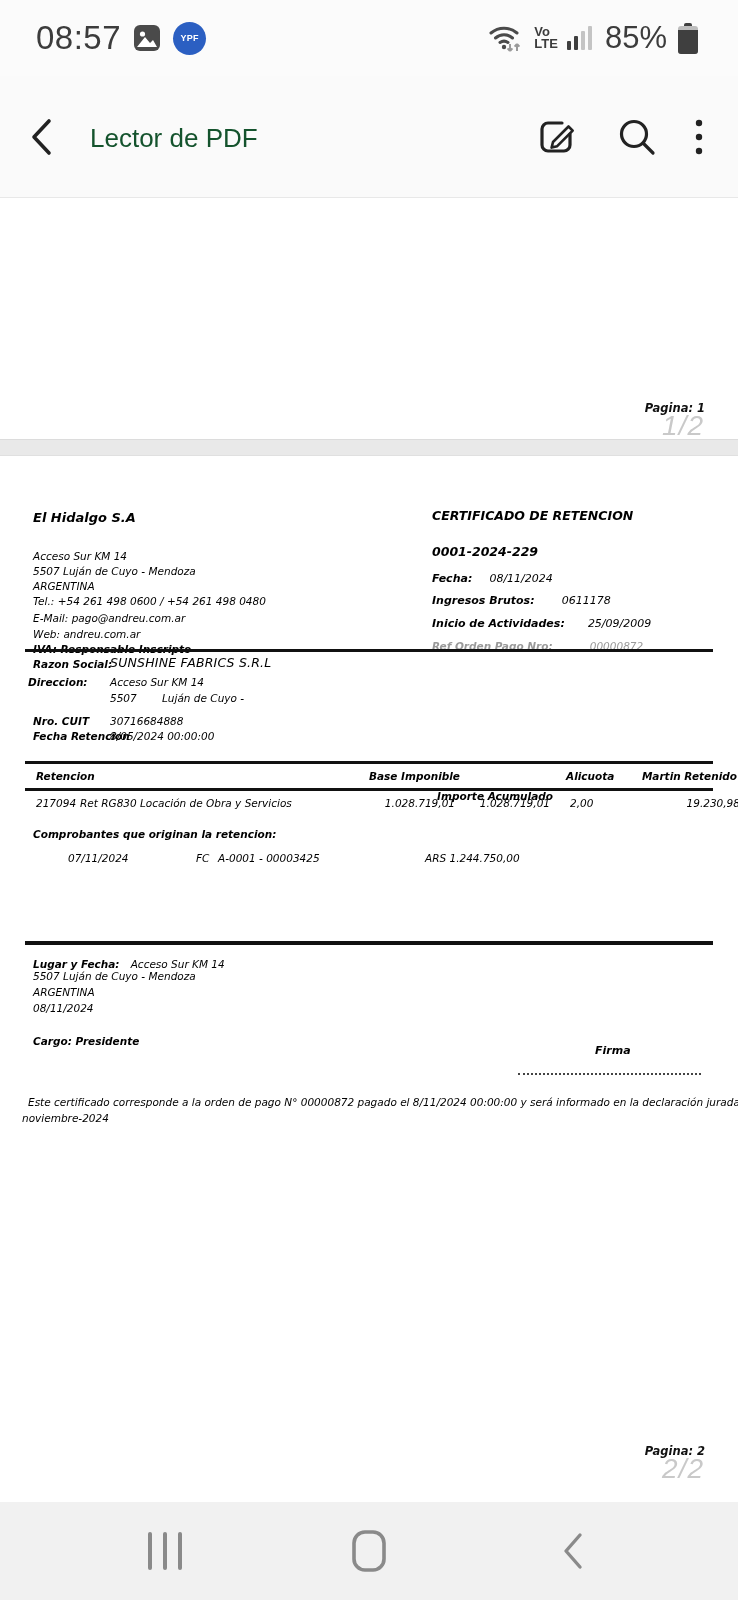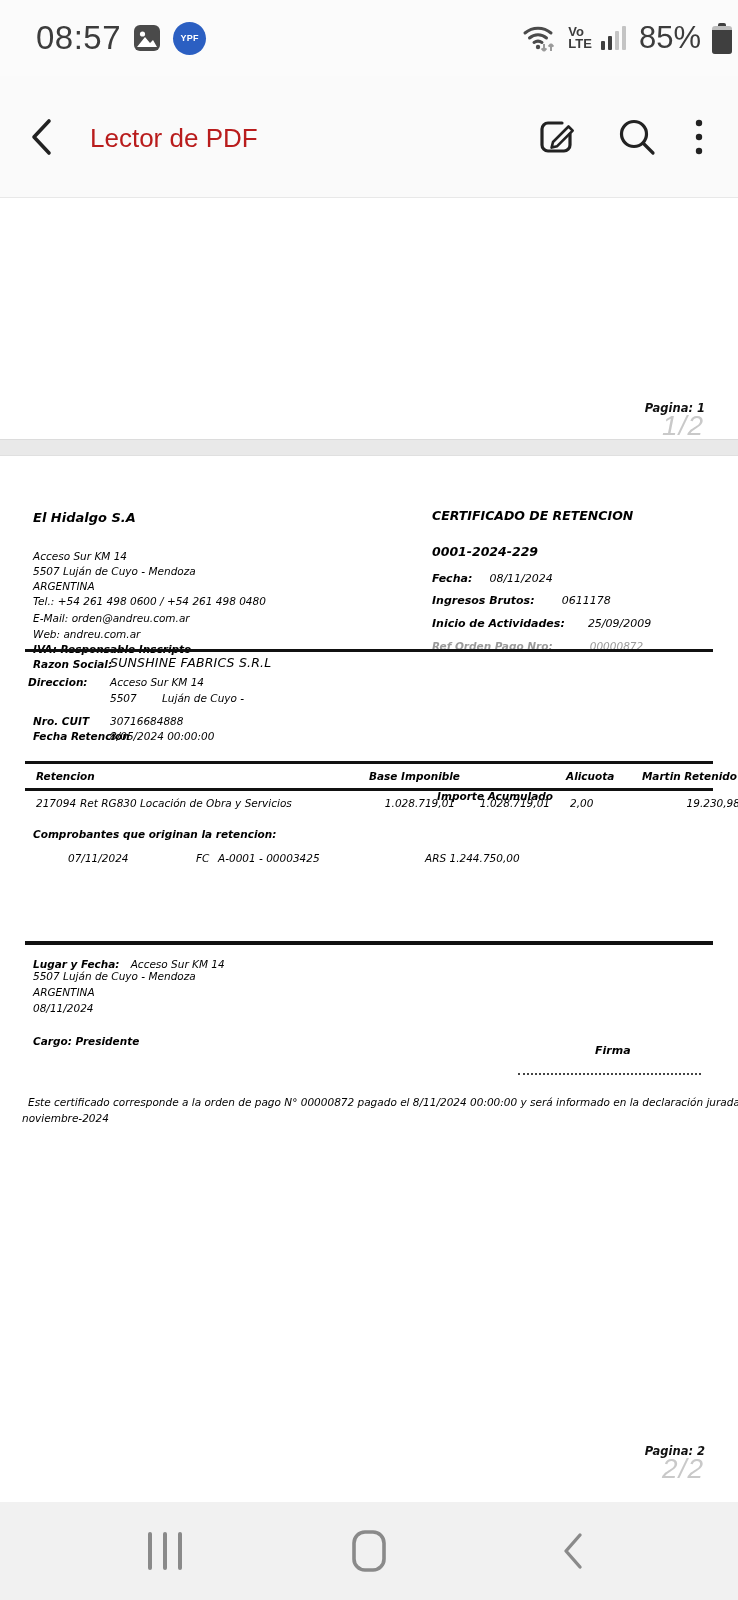--- a/index.html
+++ b/index.html
@@ -6,21 +6,21 @@
   html,body { background:#fff; }
   .screen {
     position:relative; width:738px; height:1600px;
     font-family:"Liberation Sans", sans-serif;
     background:#fff; overflow:hidden;
   }
   
   .status-bar {
     position:absolute; top:0; left:0; width:738px; height:76px;
     background:#fbfbfb; display:flex; align-items:center;
-    justify-content:space-between; padding:0 6px 0 36px;
+    justify-content:space-between; padding:0 40px 0 36px;
   }
   .sb-left { display:flex; align-items:center; gap:12px; }
   .sb-time { font-size:33px; color:#3c3c3c; letter-spacing:.5px; }
   .sb-gallery { width:28px; height:28px; display:inline-flex; }
   .sb-ypf {
     width:33px; height:33px; border-radius:50%; background:#2b5fc2;
     color:#fff; font-size:9px; font-weight:bold; display:inline-flex;
     align-items:center; justify-content:center; letter-spacing:.3px;
   }
   .sb-right { display:flex; align-items:center; gap:9px; }
@@ -34,21 +34,21 @@
   .sb-batt .fill { position:absolute; bottom:0; left:0; width:100%; height:85%; background:#3f3f3f; }
   
   .app-header {
     position:absolute; top:76px; left:0; width:738px; height:122px;
     background:#fafafa; border-bottom:1px solid #e8e8e8;
     display:flex; align-items:center;
   }
   .hdr-back { width:84px; display:flex; justify-content:center; align-items:center; cursor:pointer; }
   .hdr-titles { flex:0 1 auto; min-width:0; margin-left:6px; }
   .hdr-title { font-size:40px; font-weight:700; color:#151515; letter-spacing:-.5px; white-space:nowrap; }
-  .hdr-sub { font-size:26px; color:#b91c1c; margin-top:4px; }
+  .hdr-sub { font-size:26px; color:#14532d; margin-top:4px; }
   .hdr-actions { margin-left:auto; display:flex; align-items:center; gap:34px; padding-right:34px; }
   .hdr-icon { display:inline-flex; cursor:pointer; }
   
   .pdf-viewport { position:absolute; top:199px; left:0; width:738px; height:1303px; background:#fff; }
   .page { position:absolute; left:0; width:738px; background:#fff; overflow:hidden;
           font-family:"DejaVu Sans", sans-serif; color:#000;font-style:italic; }
   .page1 { top:0; height:240px; }
   .page-gap { position:absolute; top:240px; left:0; width:738px; height:17px; background:#e9e9e9; border-top:1px solid #dcdcdc; border-bottom:1px solid #e0e0e0; }
   .page2 { top:257px; height:1046px; }
   .pos { position:absolute; white-space:nowrap; }
@@ -160,21 +160,21 @@
 
     <div class="page-gap"></div>
 
     <div class="page page2">
 
       <div class="pos b" style="top:54px; left:33px; font-size:13px;">El Hidalgo S.A</div>
       <div class="pos fs10" style="top:94px; left:33px;">Acceso Sur KM 14</div>
       <div class="pos fs10" style="top:109px; left:33px;">5507  Luján de Cuyo - Mendoza</div>
       <div class="pos fs10" style="top:124px; left:33px;">ARGENTINA</div>
       <div class="pos fs10" style="top:139px; left:33px;">Tel.: +54 261 498 0600 / +54 261 498 0480</div>
-      <div class="pos fs10" style="top:156px; left:33px;">E-Mail: orden@andreu.com.ar</div>
+      <div class="pos fs10" style="top:156px; left:33px;">E-Mail: pago@andreu.com.ar</div>
       <div class="pos fs10" style="top:172px; left:33px;">Web: andreu.com.ar</div>
       <div class="pos fs10 b" style="top:187px; left:33px;">IVA: Responsable Inscripto</div>
 
       <div class="pos b" style="top:52px; left:432px; font-size:12.5px;">CERTIFICADO DE RETENCION</div>
       <div class="pos b" style="top:88px; left:432px; font-size:12.5px;">0001-2024-229</div>
       <div class="pos" style="top:111px; left:432px;">
         <span class="fs11 b">Fecha:</span>
         <span class="fs11" style="margin-left:12px;">08/11/2024</span>
       </div>
       <div class="pos" style="top:133px; left:432px;">

